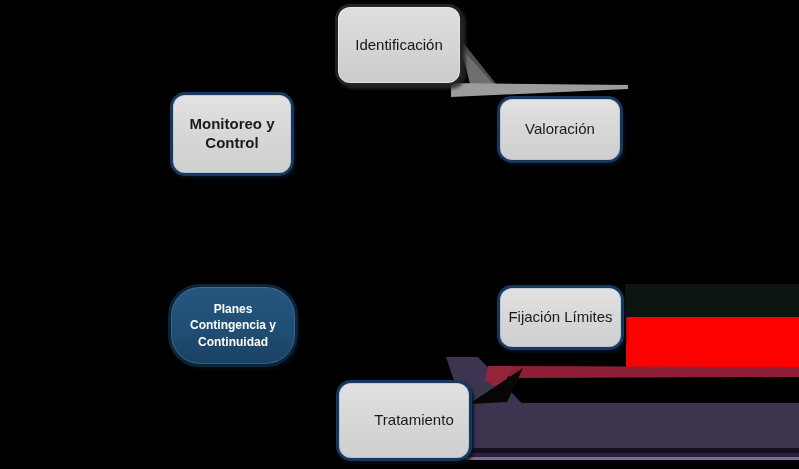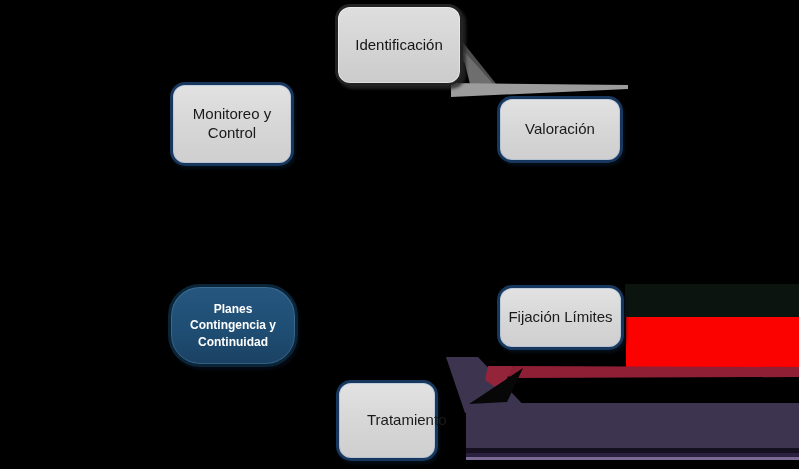--- a/index.html
+++ b/index.html
@@ -29,24 +29,24 @@
   }
   .node.navy{
     background:linear-gradient(180deg,#26567e 0%,#1f4e74 55%,#1a4163 100%);
     border:3px solid #0a2438;
     box-shadow:2px 3px 3px rgba(5,10,20,.9), inset 0 0 0 1px rgba(110,150,185,.35);
     color:#fff;font-size:12px;font-weight:700;line-height:1.35;
     padding:4px 10px;border-radius:32px;
   }
   #n-identificacion{left:335px;top:4px;width:128px;height:82px;}
   #n-valoracion{left:497px;top:96px;width:126px;height:67px;}
-  #n-monitoreo{left:170px;top:82px;width:124px;height:84px;}
+  #n-monitoreo{left:170px;top:92px;width:124px;height:84px;font-weight:bold;}
   #n-planes{left:168px;top:284px;width:130px;height:83px;}
   #n-fijacion{left:497px;top:285px;width:127px;height:65px;}
-  #n-tratamiento{left:336px;top:380px;width:102px;height:81px;padding-left:28px;}
+  #n-tratamiento{left:336px;top:380px;width:136px;height:81px;padding-left:28px;}
 </style>
 </head>
 <body>
 
 <div class="stage">
 
   <svg class="arrows" viewBox="0 0 799 469" aria-hidden="true">
 
     <rect x="625" y="284" width="174" height="33" fill="#0c1410"></rect>
 

